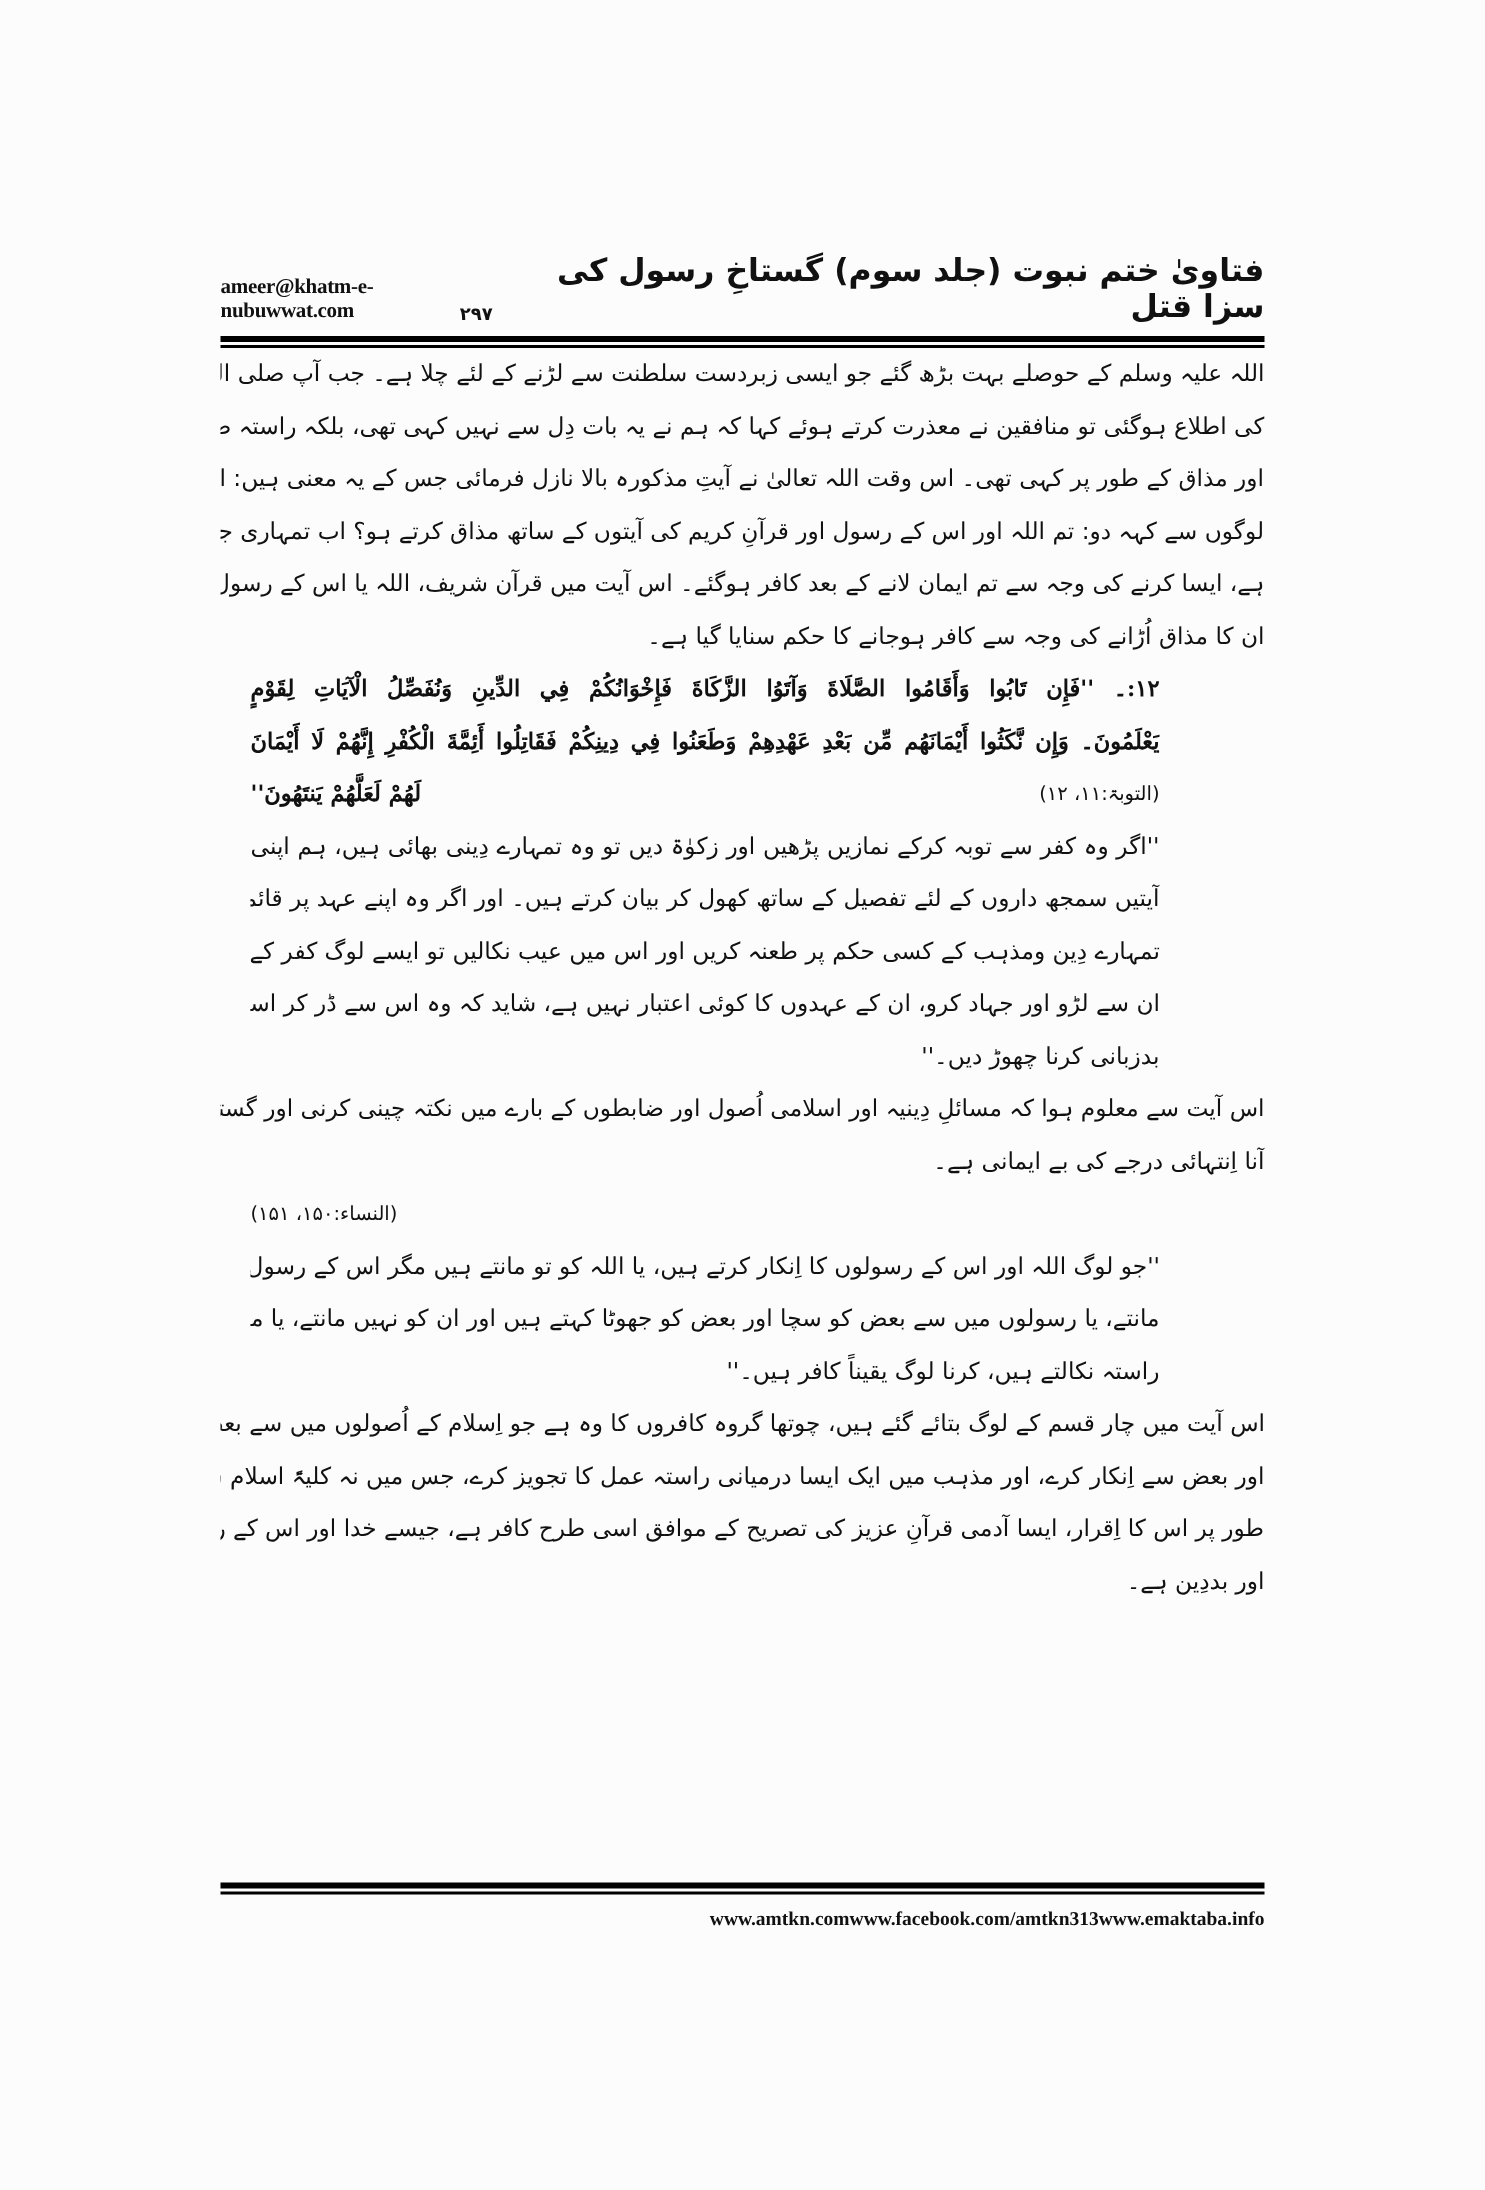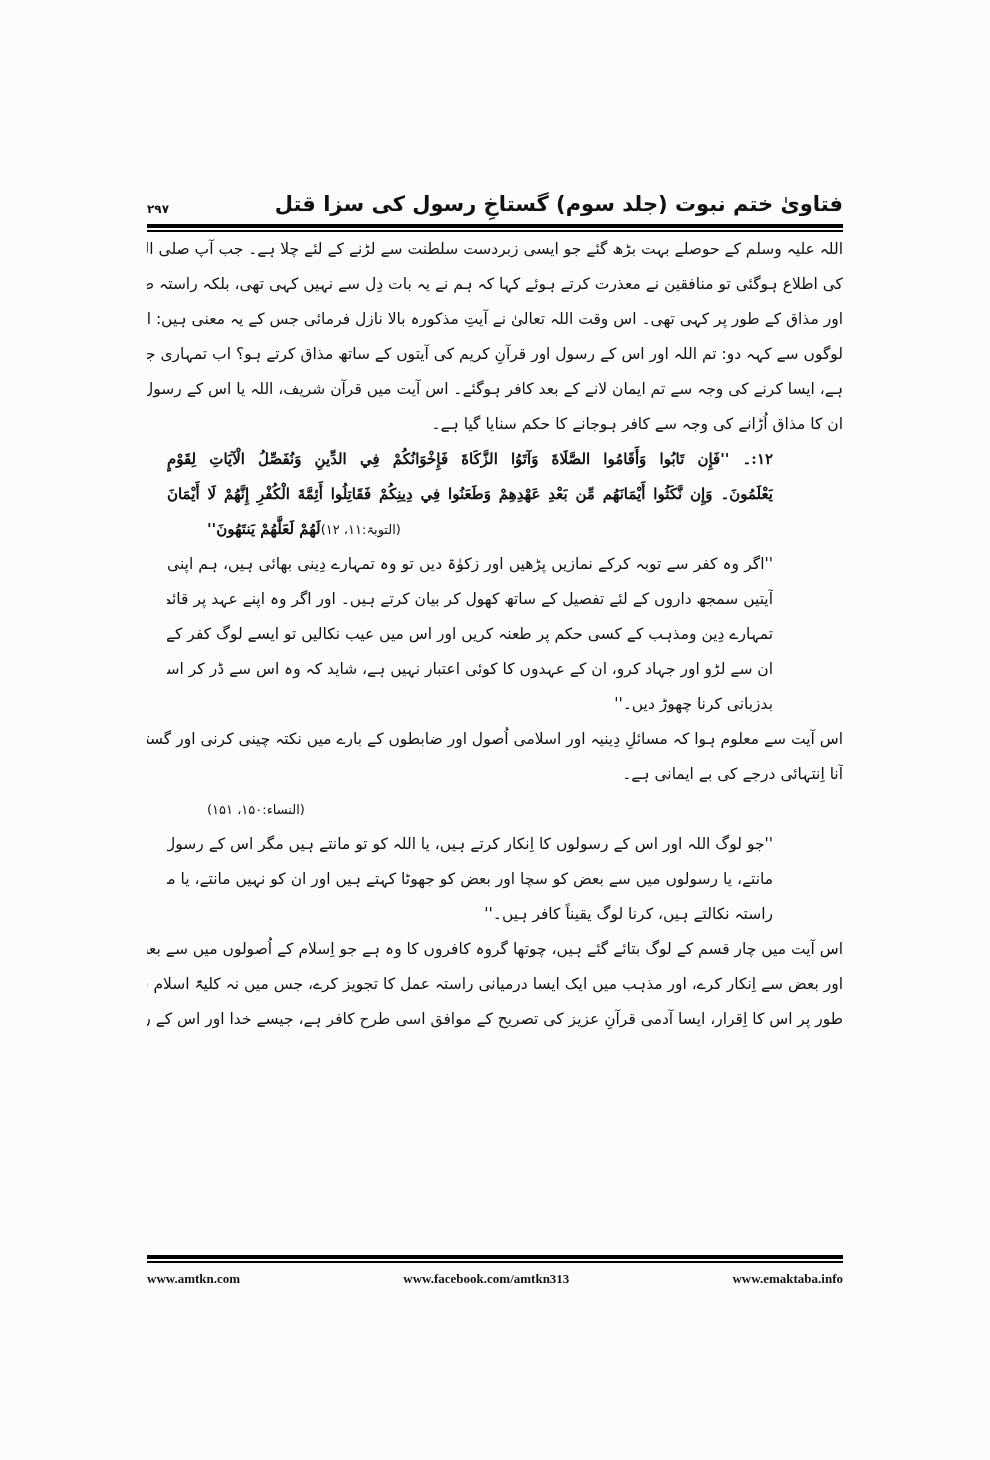--- a/index.html
+++ b/index.html
@@ -19,32 +19,33 @@
     .email { font-family: "Liberation Serif", serif; font-weight: bold; font-size: 14px; letter-spacing: -0.2px; }
     .pageno { font-family: "DejaVu Sans", sans-serif; font-weight: bold; font-size: 12px; direction: rtl; margin-right: 40px; }
     .book-title { font-family: "DejaVu Sans", sans-serif; font-size: 21px; direction: rtl; font-weight: bold; }
     .rule-thick { height: 4px; background: #000; margin-top: 8px; }
     .rule-thin { height: 1.5px; background: #000; margin-top: 2px; }
     .body-text { direction: rtl; text-align: justify; font-family: "DejaVu Sans", sans-serif; }
     .line { font-size: 15.5px; line-height: 35px; height: 35px; white-space: nowrap; overflow: hidden; text-align: right; }
     .para-line { text-align-last: justify; }
     .indent { padding-right: 70px; padding-left: 20px; }
     .arabic { font-family: "DejaVu Serif", serif; font-weight: bold; font-size: 15px; }
-    .verse-row { display: flex; flex-direction: row-reverse; justify-content: flex-start; margin-left: 40px; }
+    .verse-row { display: flex; flex-direction: row-reverse; justify-content: space-between; }
     .ref { font-size: 13px; direction: rtl; }
     .footer { position: absolute; left: 147px; width: 696px; top: 1255px; }
     .footer .rule-thick { height: 4px; margin-top: 0; }
-    .footer-links { display: flex; justify-content: space-between; margin-top: 8px;
+    .footer-links { display: flex; justify-content: flex-end; margin-top: 8px;
       font-family: "Liberation Serif", serif; font-size: 13px; font-weight: bold; }
   </style>
 </head>
 <body>
 
 <div class="page">
   <div class="header">
+    <span class="email">ameer@khatm-e-nubuwwat.com</span>
     <span class="pageno">۲۹۷</span>
     <span class="book-title">فتاویٰ ختم نبوت (جلد سوم) گستاخِ رسول کی سزا قتل</span>
   </div>
   <div class="rule-thick"></div>
   <div class="rule-thin"></div>
 
   <div class="body-text">
     <div>
       <div class="line para-line">اللہ علیہ وسلم کے حوصلے بہت بڑھ گئے جو ایسی زبردست سلطنت سے لڑنے کے لئے چلا ہے۔ جب آپ صلی اللہ علیہ وسلم کو اس بات</div>
       <div class="line para-line">کی اطلاع ہوگئی تو منافقین نے معذرت کرتے ہوئے کہا کہ ہم نے یہ بات دِل سے نہیں کہی تھی، بلکہ راستہ طے کرنے کے لئے دِل لگی</div>
@@ -85,20 +86,21 @@
     <div class="indent">
       <div class="line para-line">''جو لوگ اللہ اور اس کے رسولوں کا اِنکار کرتے ہیں، یا اللہ کو تو مانتے ہیں مگر اس کے رسول کو نہیں</div>
       <div class="line para-line">مانتے، یا رسولوں میں سے بعض کو سچا اور بعض کو جھوٹا کہتے ہیں اور ان کو نہیں مانتے، یا مذہب میں ایک درمیانی</div>
       <div class="line">راستہ نکالتے ہیں، کرنا لوگ یقیناً کافر ہیں۔''</div>
     </div>
 
     <div>
       <div class="line para-line">اس آیت میں چار قسم کے لوگ بتائے گئے ہیں، چوتھا گروہ کافروں کا وہ ہے جو اِسلام کے اُصولوں میں سے بعض کو مانے</div>
       <div class="line para-line">اور بعض سے اِنکار کرے، اور مذہب میں ایک ایسا درمیانی راستہ عمل کا تجویز کرے، جس میں نہ کلیۃً اسلام سے اِنکار ہو، اور نہ کامل</div>
       <div class="line para-line">طور پر اس کا اِقرار، ایسا آدمی قرآنِ عزیز کی تصریح کے موافق اسی طرح کافر ہے، جیسے خدا اور اس کے رسول سے اِنکار کرنے والا کافر</div>
+      <div class="line">اور بددِین ہے۔</div>
     </div>
   </div>
 </div>
 
 <div class="footer">
   <div class="rule-thick"></div>
   <div class="rule-thin"></div>
   <div class="footer-links">
     <span>www.amtkn.com</span>
     <span>www.facebook.com/amtkn313</span>

